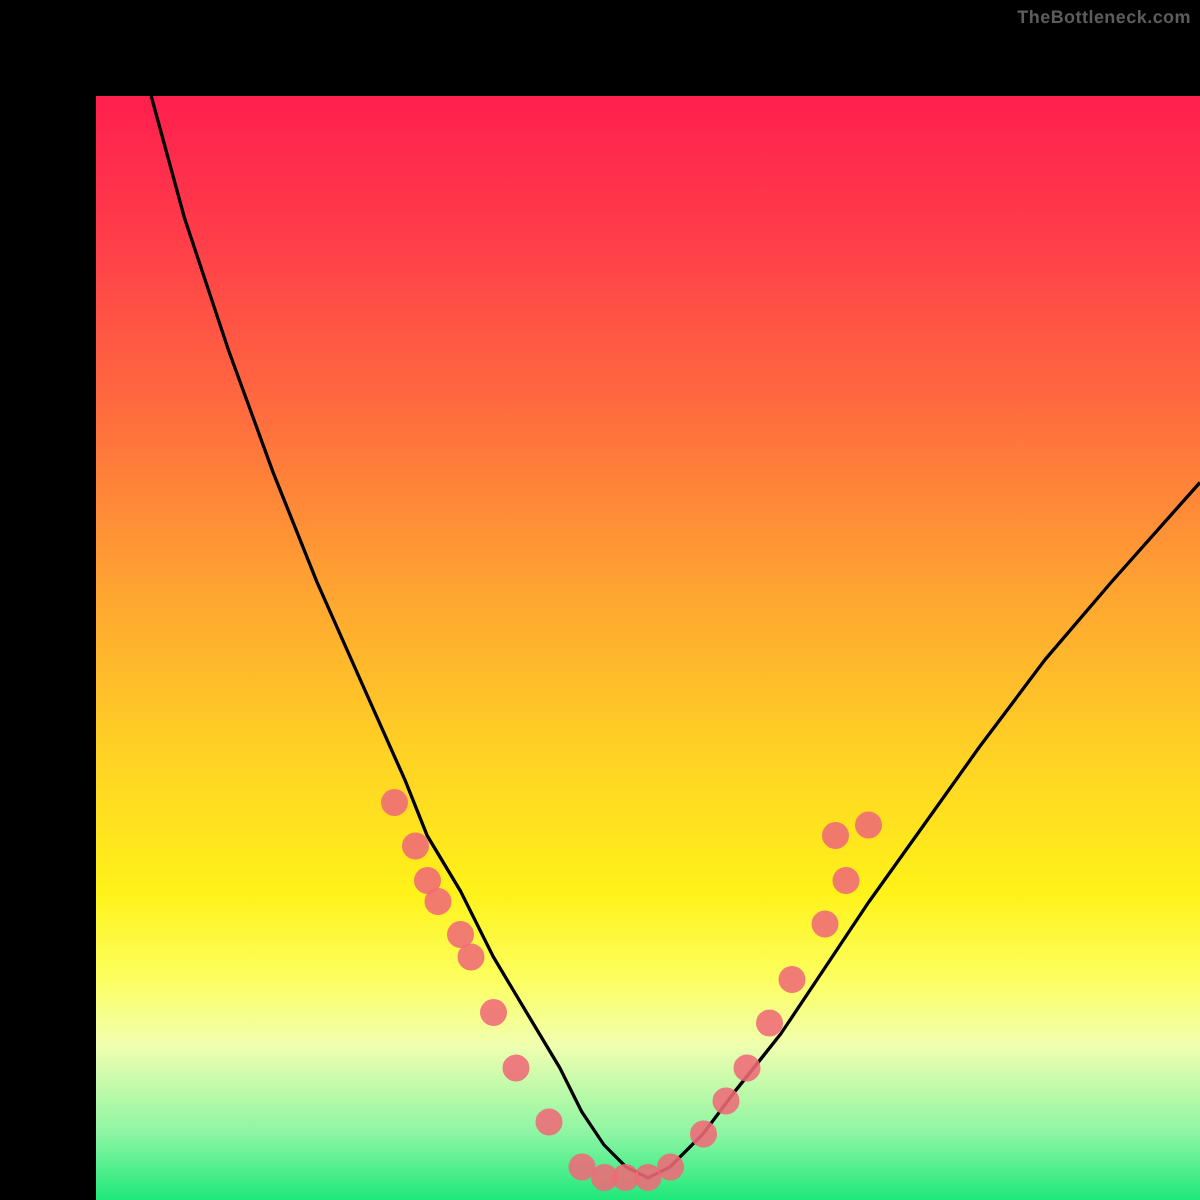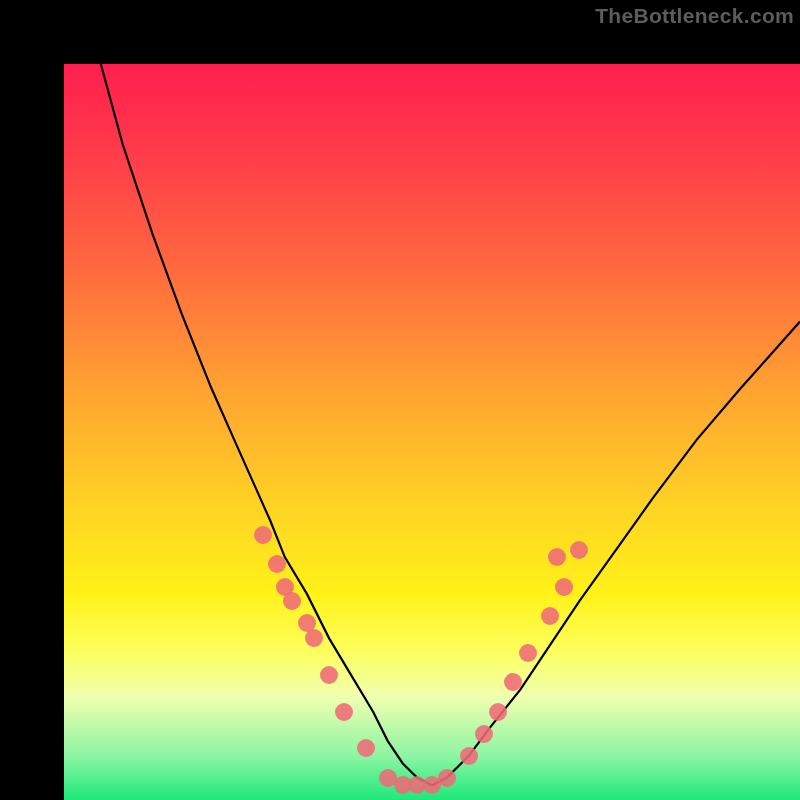--- a/index.html
+++ b/index.html
@@ -54,21 +54,21 @@
     margin-top: -9px;
     border-radius: 50%;
     background: #ef6a77;
     opacity: 0.88;
   }
   .watermark {
     position: absolute;
     top: 4px;
     right: 6px;
     color: #5c5c5c;
-    font-size: 21px;
+    font-size: 12px;
     font-weight: 600;
     letter-spacing: 0.3px;
     z-index: 20;
   }
 </style>
 </head>
 <body>
 
 <div class="frame">
   <div class="plot">

